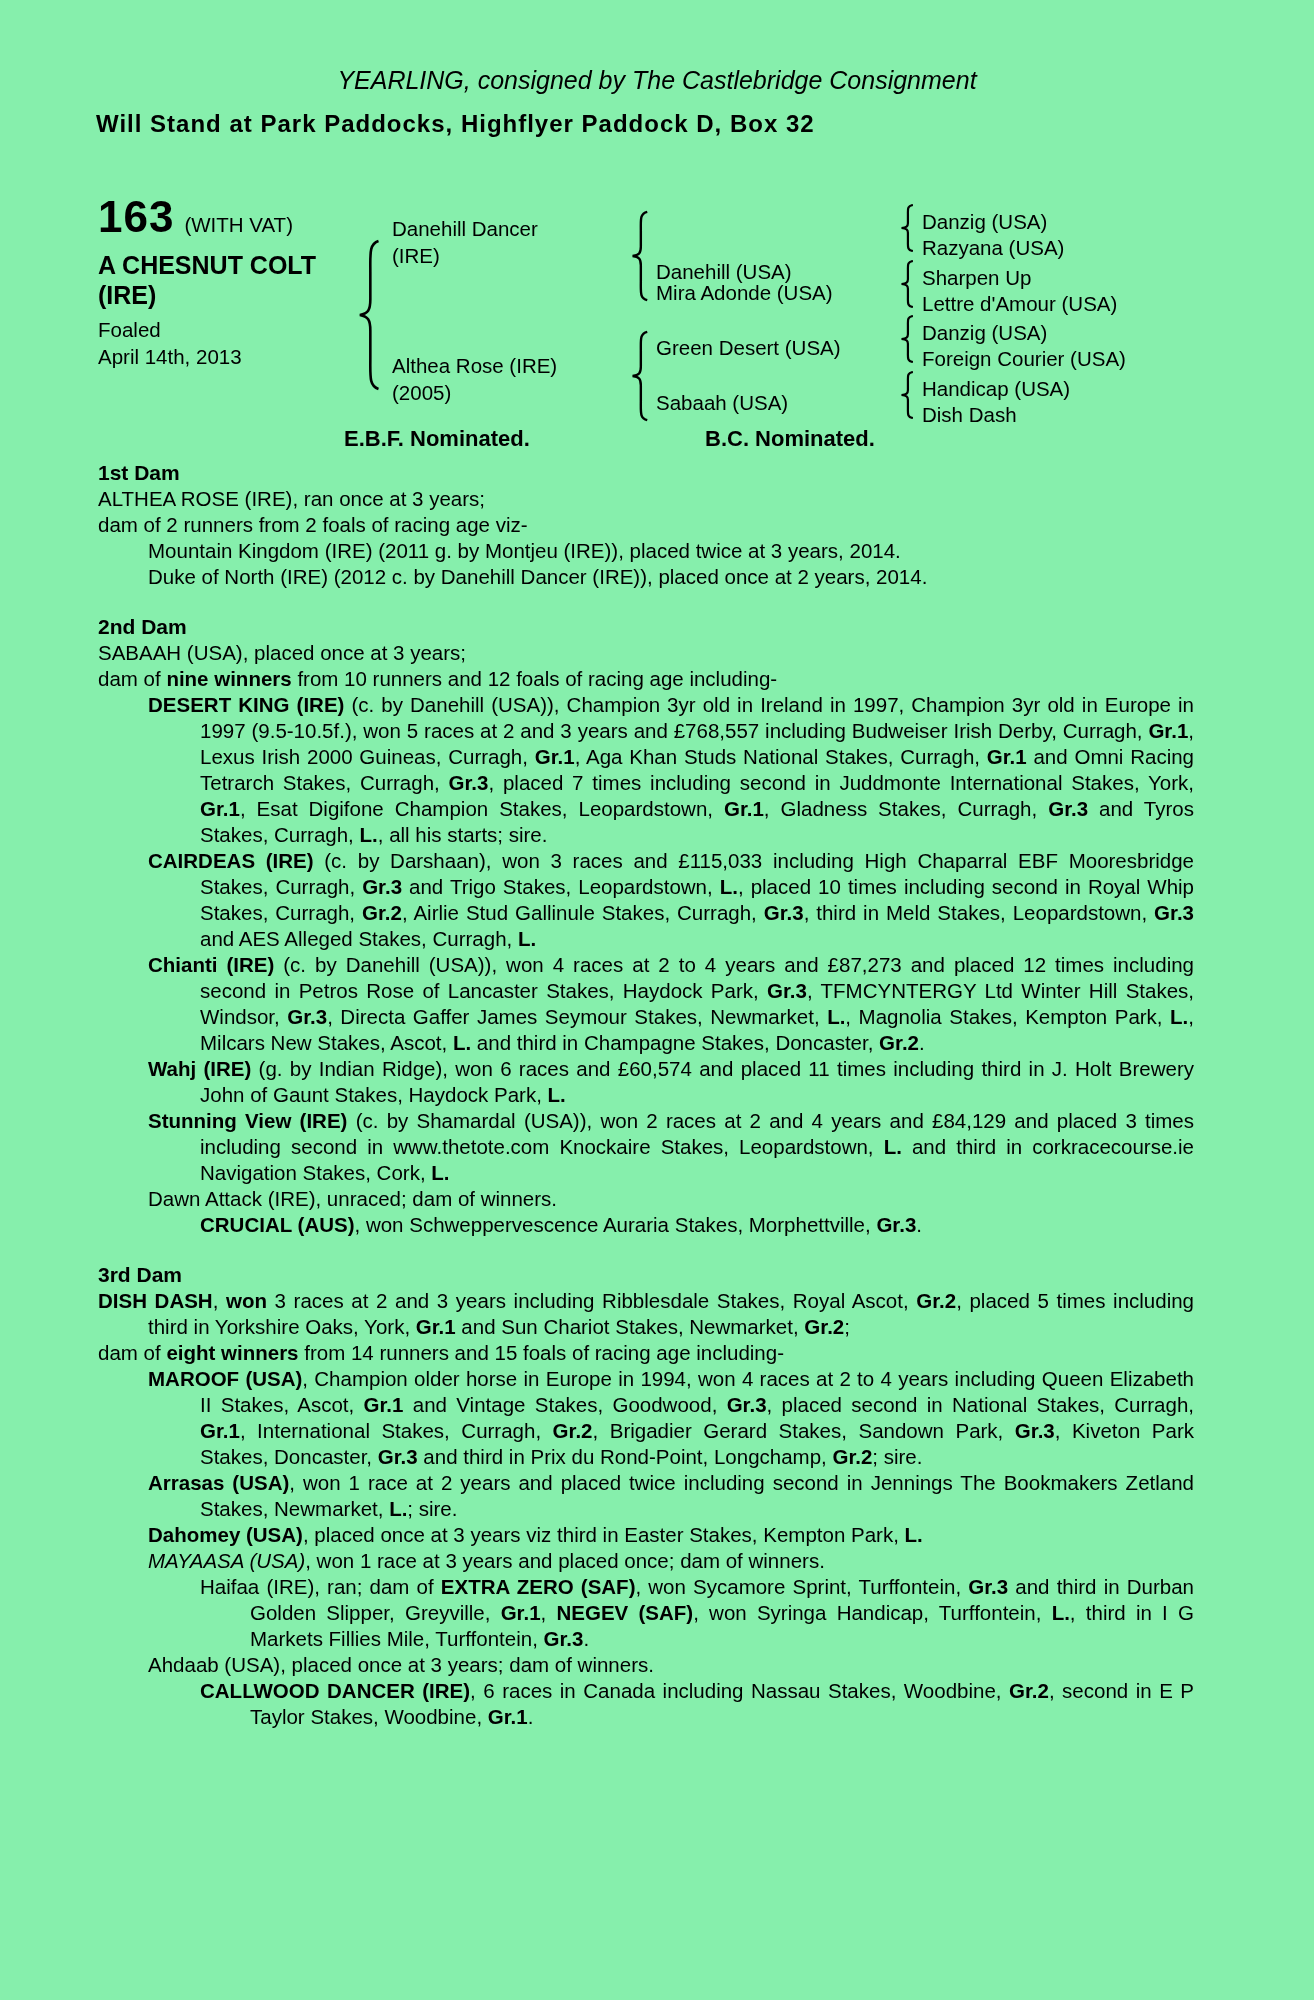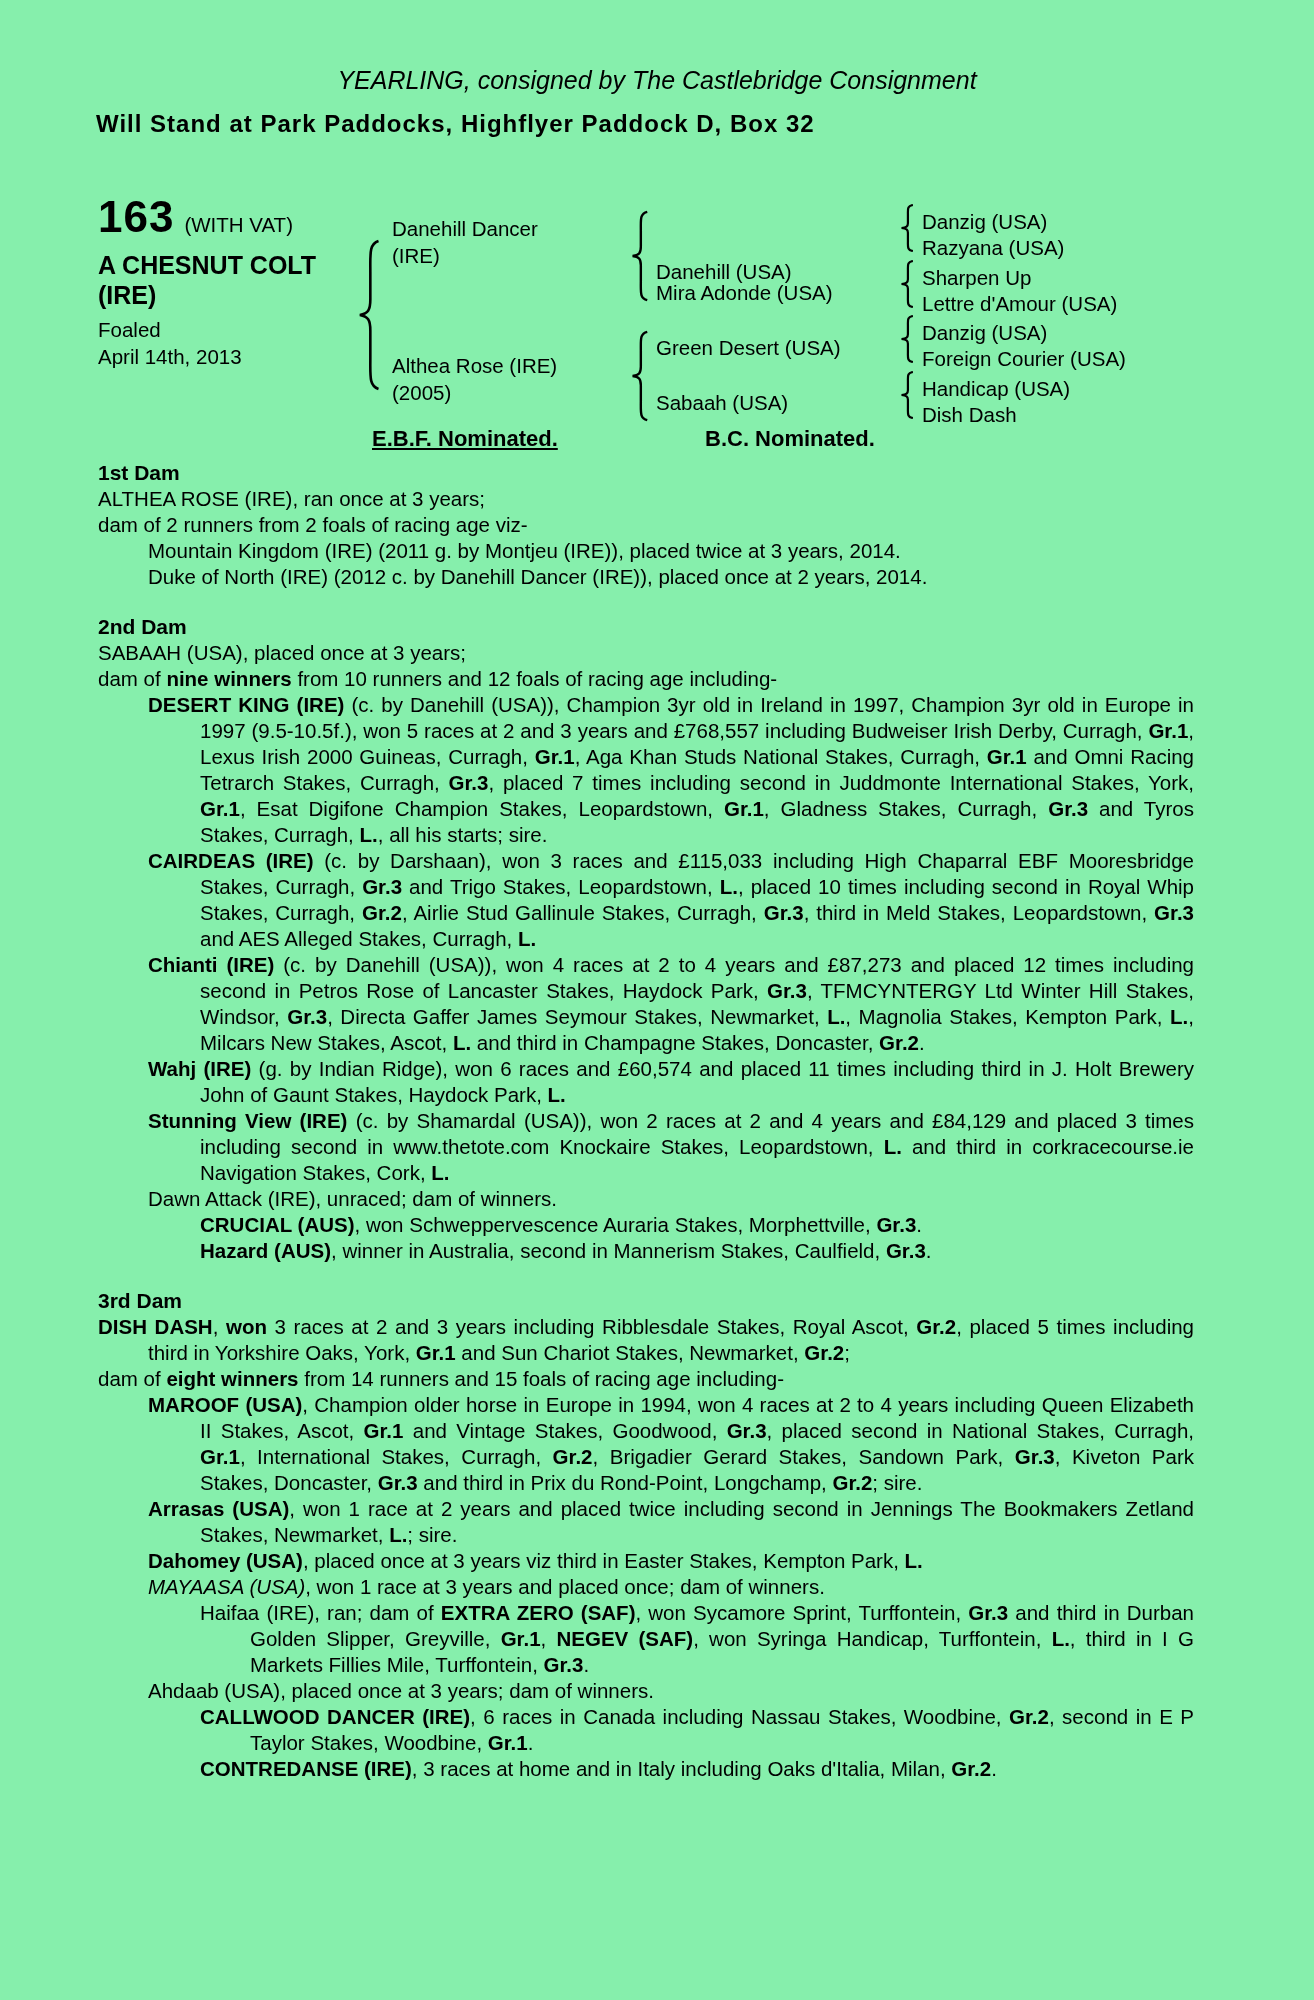--- a/index.html
+++ b/index.html
@@ -122,21 +122,21 @@
   </div>
   <div class="ped-cell-sm" style="left:922px;top:320px;">
     <div>Danzig (USA)</div>
     <div>Foreign Courier (USA)</div>
   </div>
   <div class="ped-cell-sm" style="left:922px;top:376px;">
     <div>Handicap (USA)</div>
     <div>Dish Dash</div>
   </div>
 
-  <div class="nom" style="left:372px;top:426px;text-decoration:underline;">E.B.F. Nominated.</div>
+  <div class="nom" style="left:344px;top:426px;">E.B.F. Nominated.</div>
   <div class="nom" style="left:705px;top:426px;">B.C. Nominated.</div>
 
   <div class="dam-text">
       <div class="section">
         <div class="sec-heading">1st Dam</div>
         <p class="para p0"><span>ALTHEA ROSE (IRE), ran once at 3 years;</span></p>
         <p class="para p0"><span>dam of 2 runners from 2 foals of racing age viz-</span></p>
         <p class="para p1"><span>Mountain Kingdom (IRE) (2011 g. by Montjeu (IRE)), placed twice at 3 years, 2014.</span></p>
         <p class="para p1"><span>Duke of North (IRE) (2012 c. by Danehill Dancer (IRE)), placed once at 2 years, 2014.</span></p>
       </div>
@@ -144,30 +144,28 @@
         <div class="sec-heading">2nd Dam</div>
         <p class="para p0"><span>SABAAH (USA), placed once at 3 years;</span></p>
         <p class="para p0"><span>dam of </span><span class="b">nine winners</span><span> from 10 runners and 12 foals of racing age including-</span></p>
         <p class="para p1"><span class="b">DESERT KING (IRE)</span><span> (c. by Danehill (USA)), Champion 3yr old in Ireland in 1997, Champion 3yr old in Europe in 1997 (9.5-10.5f.), won 5 races at 2 and 3 years and £768,557 including Budweiser Irish Derby, Curragh, </span><span class="b">Gr.1</span><span>, Lexus Irish 2000 Guineas, Curragh, </span><span class="b">Gr.1</span><span>, Aga Khan Studs National Stakes, Curragh, </span><span class="b">Gr.1</span><span> and Omni Racing Tetrarch Stakes, Curragh, </span><span class="b">Gr.3</span><span>, placed 7 times including second in Juddmonte International Stakes, York, </span><span class="b">Gr.1</span><span>, Esat Digifone Champion Stakes, Leopardstown, </span><span class="b">Gr.1</span><span>, Gladness Stakes, Curragh, </span><span class="b">Gr.3</span><span> and Tyros Stakes, Curragh, </span><span class="b">L.</span><span>, all his starts; sire.</span></p>
         <p class="para p1"><span class="b">CAIRDEAS (IRE)</span><span> (c. by Darshaan), won 3 races and £115,033 including High Chaparral EBF Mooresbridge Stakes, Curragh, </span><span class="b">Gr.3</span><span> and Trigo Stakes, Leopardstown, </span><span class="b">L.</span><span>, placed 10 times including second in Royal Whip Stakes, Curragh, </span><span class="b">Gr.2</span><span>, Airlie Stud Gallinule Stakes, Curragh, </span><span class="b">Gr.3</span><span>, third in Meld Stakes, Leopardstown, </span><span class="b">Gr.3</span><span> and AES Alleged Stakes, Curragh, </span><span class="b">L.</span></p>
         <p class="para p1"><span class="b">Chianti (IRE)</span><span> (c. by Danehill (USA)), won 4 races at 2 to 4 years and £87,273 and placed 12 times including second in Petros Rose of Lancaster Stakes, Haydock Park, </span><span class="b">Gr.3</span><span>, TFMCYNTERGY Ltd Winter Hill Stakes, Windsor, </span><span class="b">Gr.3</span><span>, Directa Gaffer James Seymour Stakes, Newmarket, </span><span class="b">L.</span><span>, Magnolia Stakes, Kempton Park, </span><span class="b">L.</span><span>, Milcars New Stakes, Ascot, </span><span class="b">L.</span><span> and third in Champagne Stakes, Doncaster, </span><span class="b">Gr.2</span><span>.</span></p>
         <p class="para p1"><span class="b">Wahj (IRE)</span><span> (g. by Indian Ridge), won 6 races and £60,574 and placed 11 times including third in J. Holt Brewery John of Gaunt Stakes, Haydock Park, </span><span class="b">L.</span></p>
         <p class="para p1"><span class="b">Stunning View (IRE)</span><span> (c. by Shamardal (USA)), won 2 races at 2 and 4 years and £84,129 and placed 3 times including second in www.thetote.com Knockaire Stakes, Leopardstown, </span><span class="b">L.</span><span> and third in corkracecourse.ie Navigation Stakes, Cork, </span><span class="b">L.</span></p>
         <p class="para p1"><span>Dawn Attack (IRE), unraced; dam of winners.</span></p>
         <p class="para p2"><span class="b">CRUCIAL (AUS)</span><span>, won Schweppervescence Auraria Stakes, Morphettville, </span><span class="b">Gr.3</span><span>.</span></p>
-        <p class="para p2"><span class="b">Hazard (AUS)</span><span>, winner in Australia, second in Mannerism Stakes, Caulfield, </span><span class="b">Gr.3</span><span>.</span></p>
       </div>
       <div class="section">
         <div class="sec-heading">3rd Dam</div>
         <p class="para p0"><span class="b">DISH DASH</span><span>, </span><span class="b">won</span><span> 3 races at 2 and 3 years including Ribblesdale Stakes, Royal Ascot, </span><span class="b">Gr.2</span><span>, placed 5 times including third in Yorkshire Oaks, York, </span><span class="b">Gr.1</span><span> and Sun Chariot Stakes, Newmarket, </span><span class="b">Gr.2</span><span>;</span></p>
         <p class="para p0"><span>dam of </span><span class="b">eight winners</span><span> from 14 runners and 15 foals of racing age including-</span></p>
         <p class="para p1"><span class="b">MAROOF (USA)</span><span>, Champion older horse in Europe in 1994, won 4 races at 2 to 4 years including Queen Elizabeth II Stakes, Ascot, </span><span class="b">Gr.1</span><span> and Vintage Stakes, Goodwood, </span><span class="b">Gr.3</span><span>, placed second in National Stakes, Curragh, </span><span class="b">Gr.1</span><span>, International Stakes, Curragh, </span><span class="b">Gr.2</span><span>, Brigadier Gerard Stakes, Sandown Park, </span><span class="b">Gr.3</span><span>, Kiveton Park Stakes, Doncaster, </span><span class="b">Gr.3</span><span> and third in Prix du Rond-Point, Longchamp, </span><span class="b">Gr.2</span><span>; sire.</span></p>
         <p class="para p1"><span class="b">Arrasas (USA)</span><span>, won 1 race at 2 years and placed twice including second in Jennings The Bookmakers Zetland Stakes, Newmarket, </span><span class="b">L.</span><span>; sire.</span></p>
         <p class="para p1"><span class="b">Dahomey (USA)</span><span>, placed once at 3 years viz third in Easter Stakes, Kempton Park, </span><span class="b">L.</span></p>
         <p class="para p1"><span class="i">MAYAASA (USA)</span><span>, won 1 race at 3 years and placed once; dam of winners.</span></p>
         <p class="para p2"><span>Haifaa (IRE), ran; dam of </span><span class="b">EXTRA ZERO (SAF)</span><span>, won Sycamore Sprint, Turffontein, </span><span class="b">Gr.3</span><span> and third in Durban Golden Slipper, Greyville, </span><span class="b">Gr.1</span><span>, </span><span class="b">NEGEV (SAF)</span><span>, won Syringa Handicap, Turffontein, </span><span class="b">L.</span><span>, third in I G Markets Fillies Mile, Turffontein, </span><span class="b">Gr.3</span><span>.</span></p>
         <p class="para p1"><span>Ahdaab (USA), placed once at 3 years; dam of winners.</span></p>
         <p class="para p2"><span class="b">CALLWOOD DANCER (IRE)</span><span>, 6 races in Canada including Nassau Stakes, Woodbine, </span><span class="b">Gr.2</span><span>, second in E P Taylor Stakes, Woodbine, </span><span class="b">Gr.1</span><span>.</span></p>
-        <p class="para p2"><span class="b">CONTREDANSE (IRE)</span><span>, 3 races at home and in Italy including Oaks d'Italia, Milan, </span><span class="b">Gr.2</span><span>.</span></p>
       </div>
     </div>
 
 </div>
 
 </body></html>

